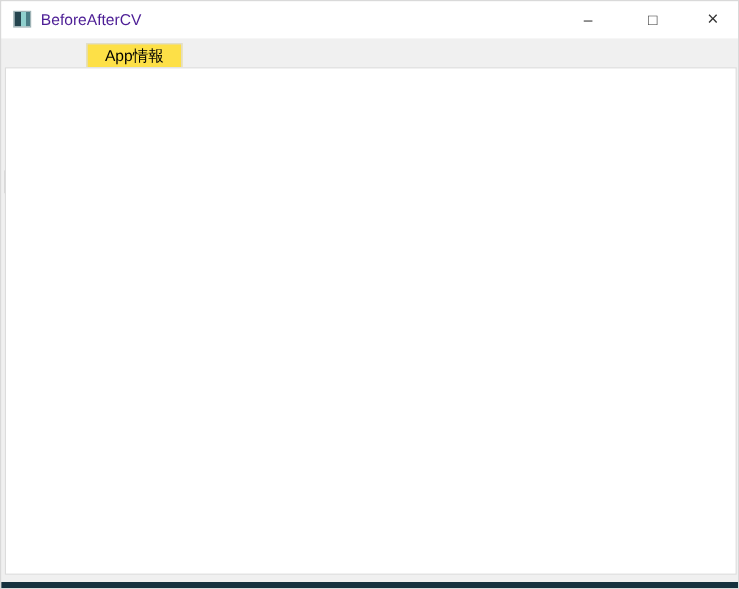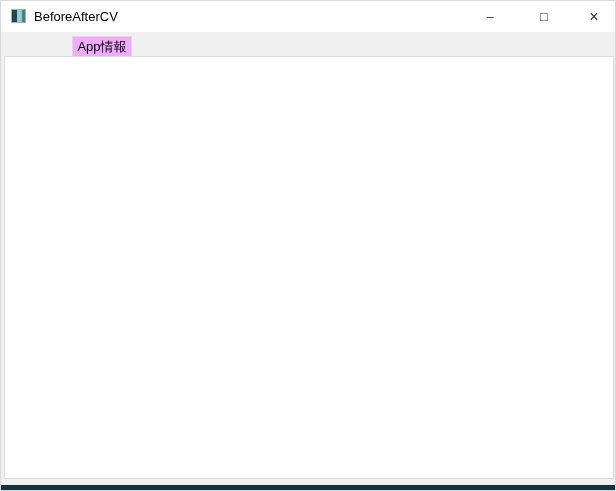--- a/index.html
+++ b/index.html
@@ -4,28 +4,28 @@
 <style>
   * { margin:0; padding:0; box-sizing:border-box; }
   body { font-family:"Liberation Sans", sans-serif; background:#ffffff; }
   .window { position:relative; width:616px; height:491px; background:#f0f0f0; overflow:hidden;
             border:1px solid #d9d9d9; }
   
   .titlebar { position:absolute; left:0; top:0; width:616px; height:31px; background:#ffffff; }
   .appicon { position:absolute; left:10px; top:8px; width:15px; height:14px;
              background:linear-gradient(to right,#24444e 0 40%,#8fd0cd 40% 75%,#4a7d85 75% 100%);
              border:1px solid #9fb3b6; }
-  .apptitle { position:absolute; left:33px; top:8px; font-size:13px; color:#000000; }
+  .apptitle { position:absolute; left:33px; top:8px; font-size:13px; color:#4c1d95; }
   .winbtn { position:absolute; top:0; width:46px; height:31px; display:flex; align-items:center;
             justify-content:center; font-size:13px; color:#333; }
   
   .tab { position:absolute; font-size:13px; color:#000; display:flex; align-items:center; justify-content:center; }
   .tab.active { left:3px; top:33px; width:68px; height:23px; background:#ffffff;
                 border:1px solid #dcdcdc; border-bottom:none; z-index:3; }
-  .tab.inactive { left:71px; top:35px; width:60px; height:20px; background:#f0abfc;
+  .tab.inactive { left:71px; top:35px; width:80px; height:20px; background:#fde047;
                   border:1px solid #dcdcdc; border-bottom:none; }
   
   .panel { position:absolute; left:3px; top:55px; width:610px; height:423px;
            background:#ffffff; border:1px solid #dcdcdc; z-index:1; }
   .abs { position:absolute; }
   .btn { position:absolute; background:#e1e1e1; border:1px solid #adadad; font-size:13px;
          color:#000; display:flex; align-items:center; justify-content:center; }
   .monolabel { position:absolute; font-family:"DejaVu Sans Mono", monospace; font-size:14px; color:#000; }
   .tbox { position:absolute; border:1px solid #7a7a7a; background:#fff; font-size:13px;
           padding:2px 4px; font-family:"Liberation Sans", sans-serif; }

